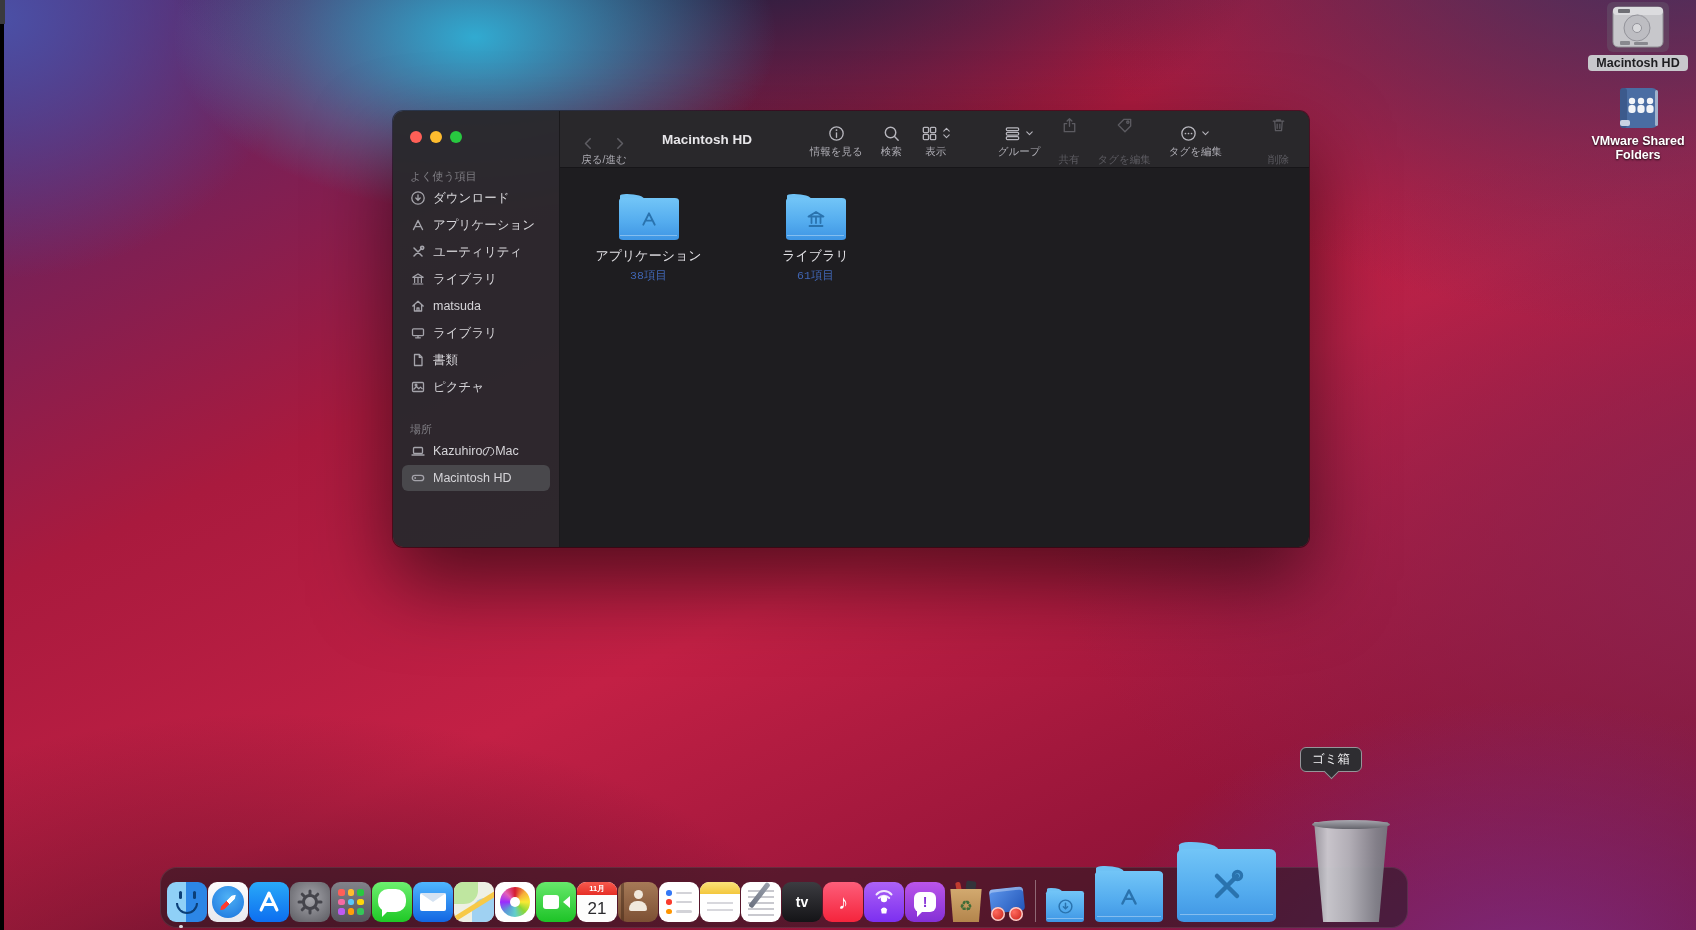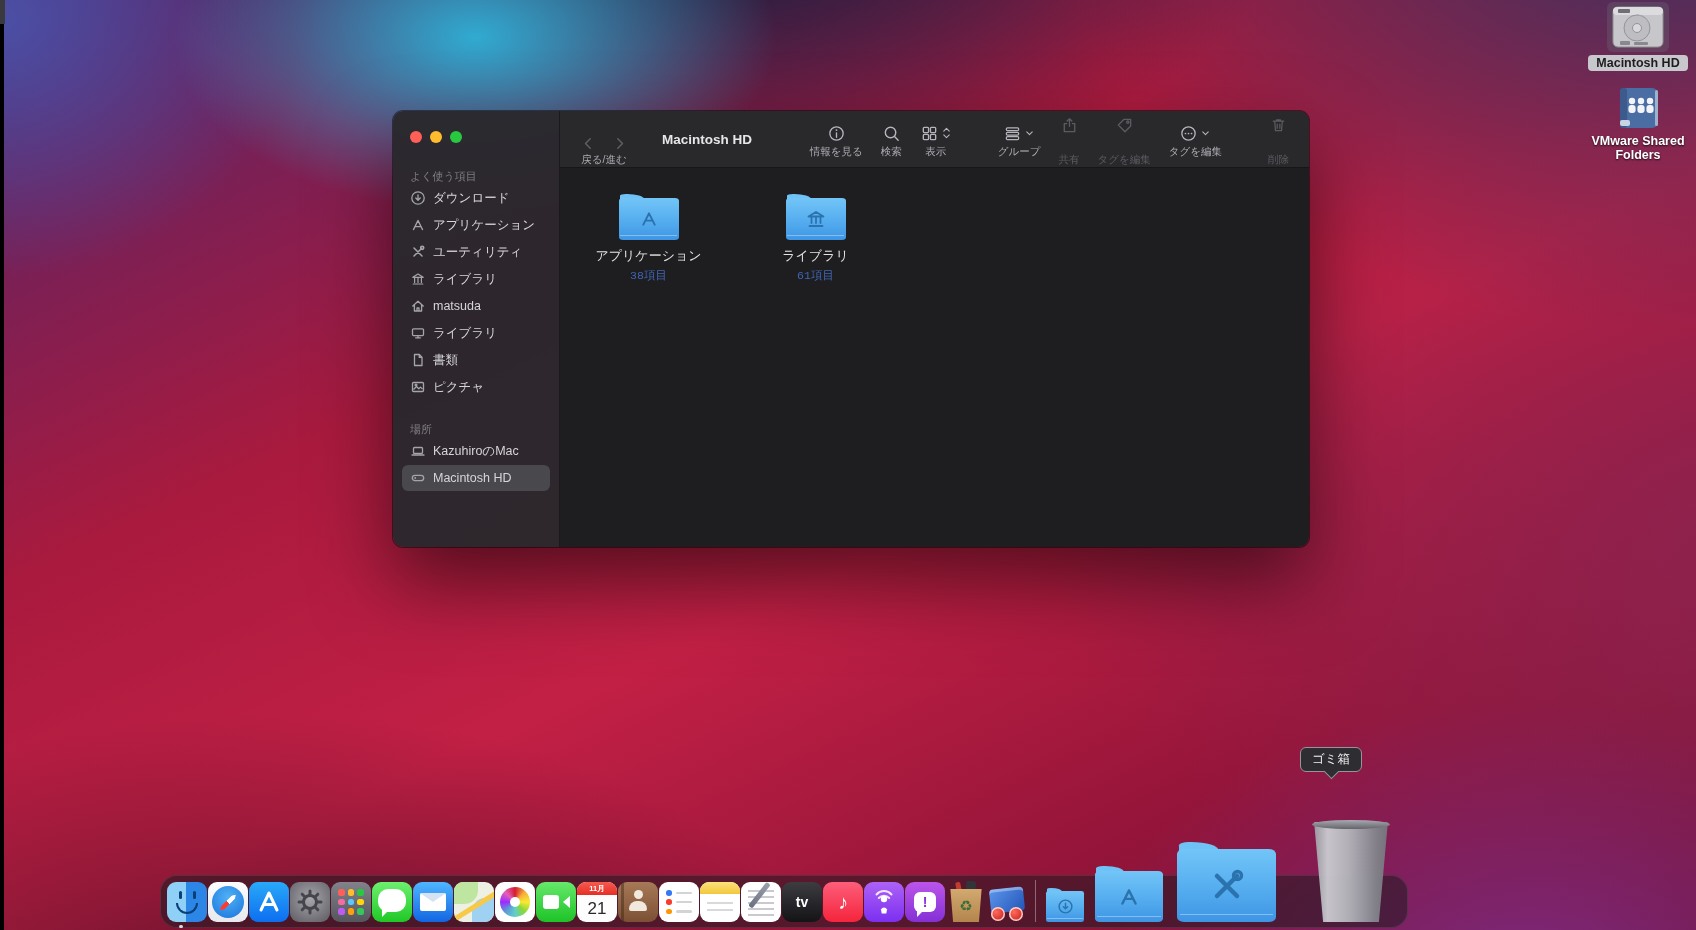--- a/index.html
+++ b/index.html
@@ -78,21 +78,21 @@
   .folder { position:relative; }
   .folder .tab { position:absolute; left:2%; top:0; width:40%; height:16%; background:#6fc2f5; border-radius:25% 70% 0 0; }
   .folder .body { position:absolute; left:0; top:9%; width:100%; height:91%; border-radius:7%;
       background:linear-gradient(180deg,#72c5f7 0%,#55adef 55%,#3e95e4 100%); }
   .folder .body::after { content:""; position:absolute; left:3%; right:3%; bottom:10%; height:1px; background:rgba(255,255,255,.35); }
   .folder .emblem { position:absolute; left:0; top:9%; width:100%; height:91%; display:flex; align-items:center; justify-content:center; color:#2a73ae; }
   .cf { width:60px; height:46px; }
   .emblem-text { font-size:9px; font-weight:700; color:#2f7cc0; opacity:.85; }
 
   
-  .dock { position:absolute; left:160px; bottom:2px; width:1248px; height:53px; border-radius:17px;
+  .dock { position:absolute; left:160px; bottom:2px; width:1248px; height:61px; border-radius:17px;
       background:rgba(32,26,32,.55); box-shadow:inset 0 0 0 1px rgba(255,255,255,.09);
       display:flex; align-items:flex-end; padding:0 10px 6px 7px; }
   .di { width:40px; height:40px; border-radius:9px; position:relative; overflow:hidden; flex:0 0 auto; margin-right:1px; }
   .di.noclip { overflow:visible; border-radius:0; }
   .run-dot { position:absolute; left:179px; bottom:2px; width:3.5px; height:3.5px; border-radius:50%; background:#d9d9de; }
 
   
   .di-finder { background:linear-gradient(90deg,#8fd0f7 0 48%, #2c86e6 48%); }
   .di-finder i { position:absolute; top:9px; width:2.5px; height:8px; background:#0b3f78; border-radius:2px; }
   .di-finder i.l { left:12px; } .di-finder i.r { left:26px; }

